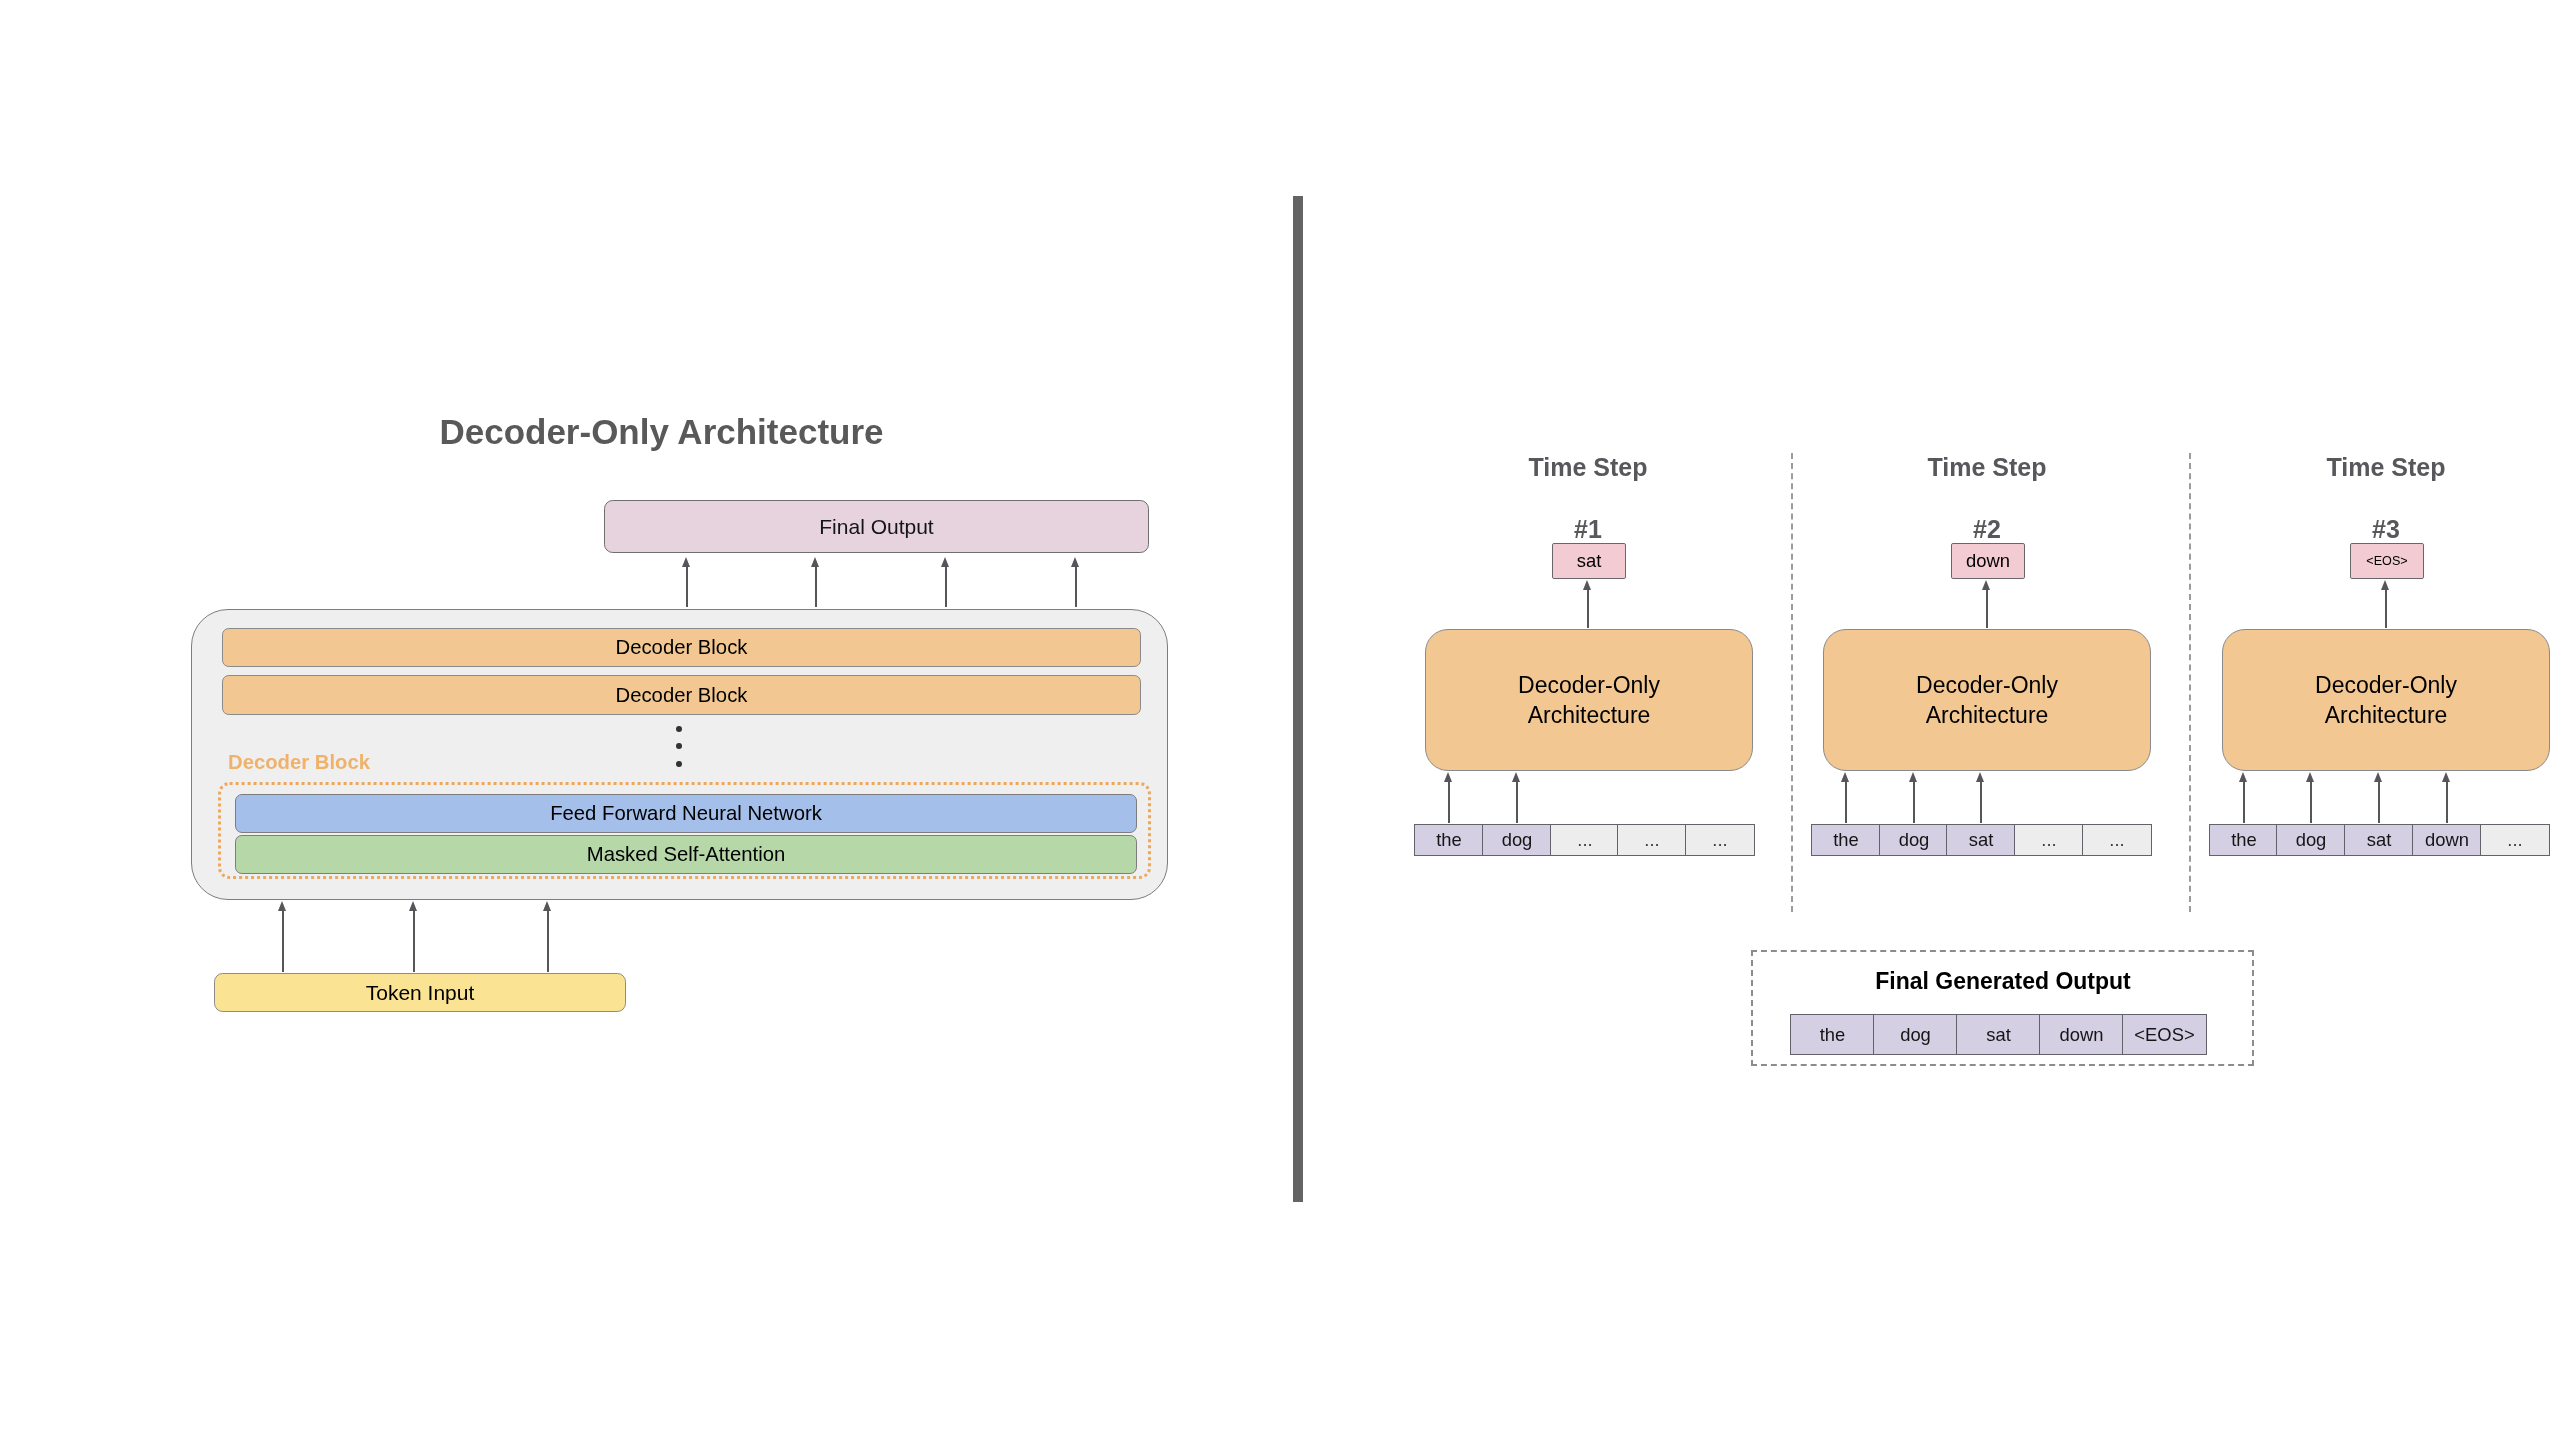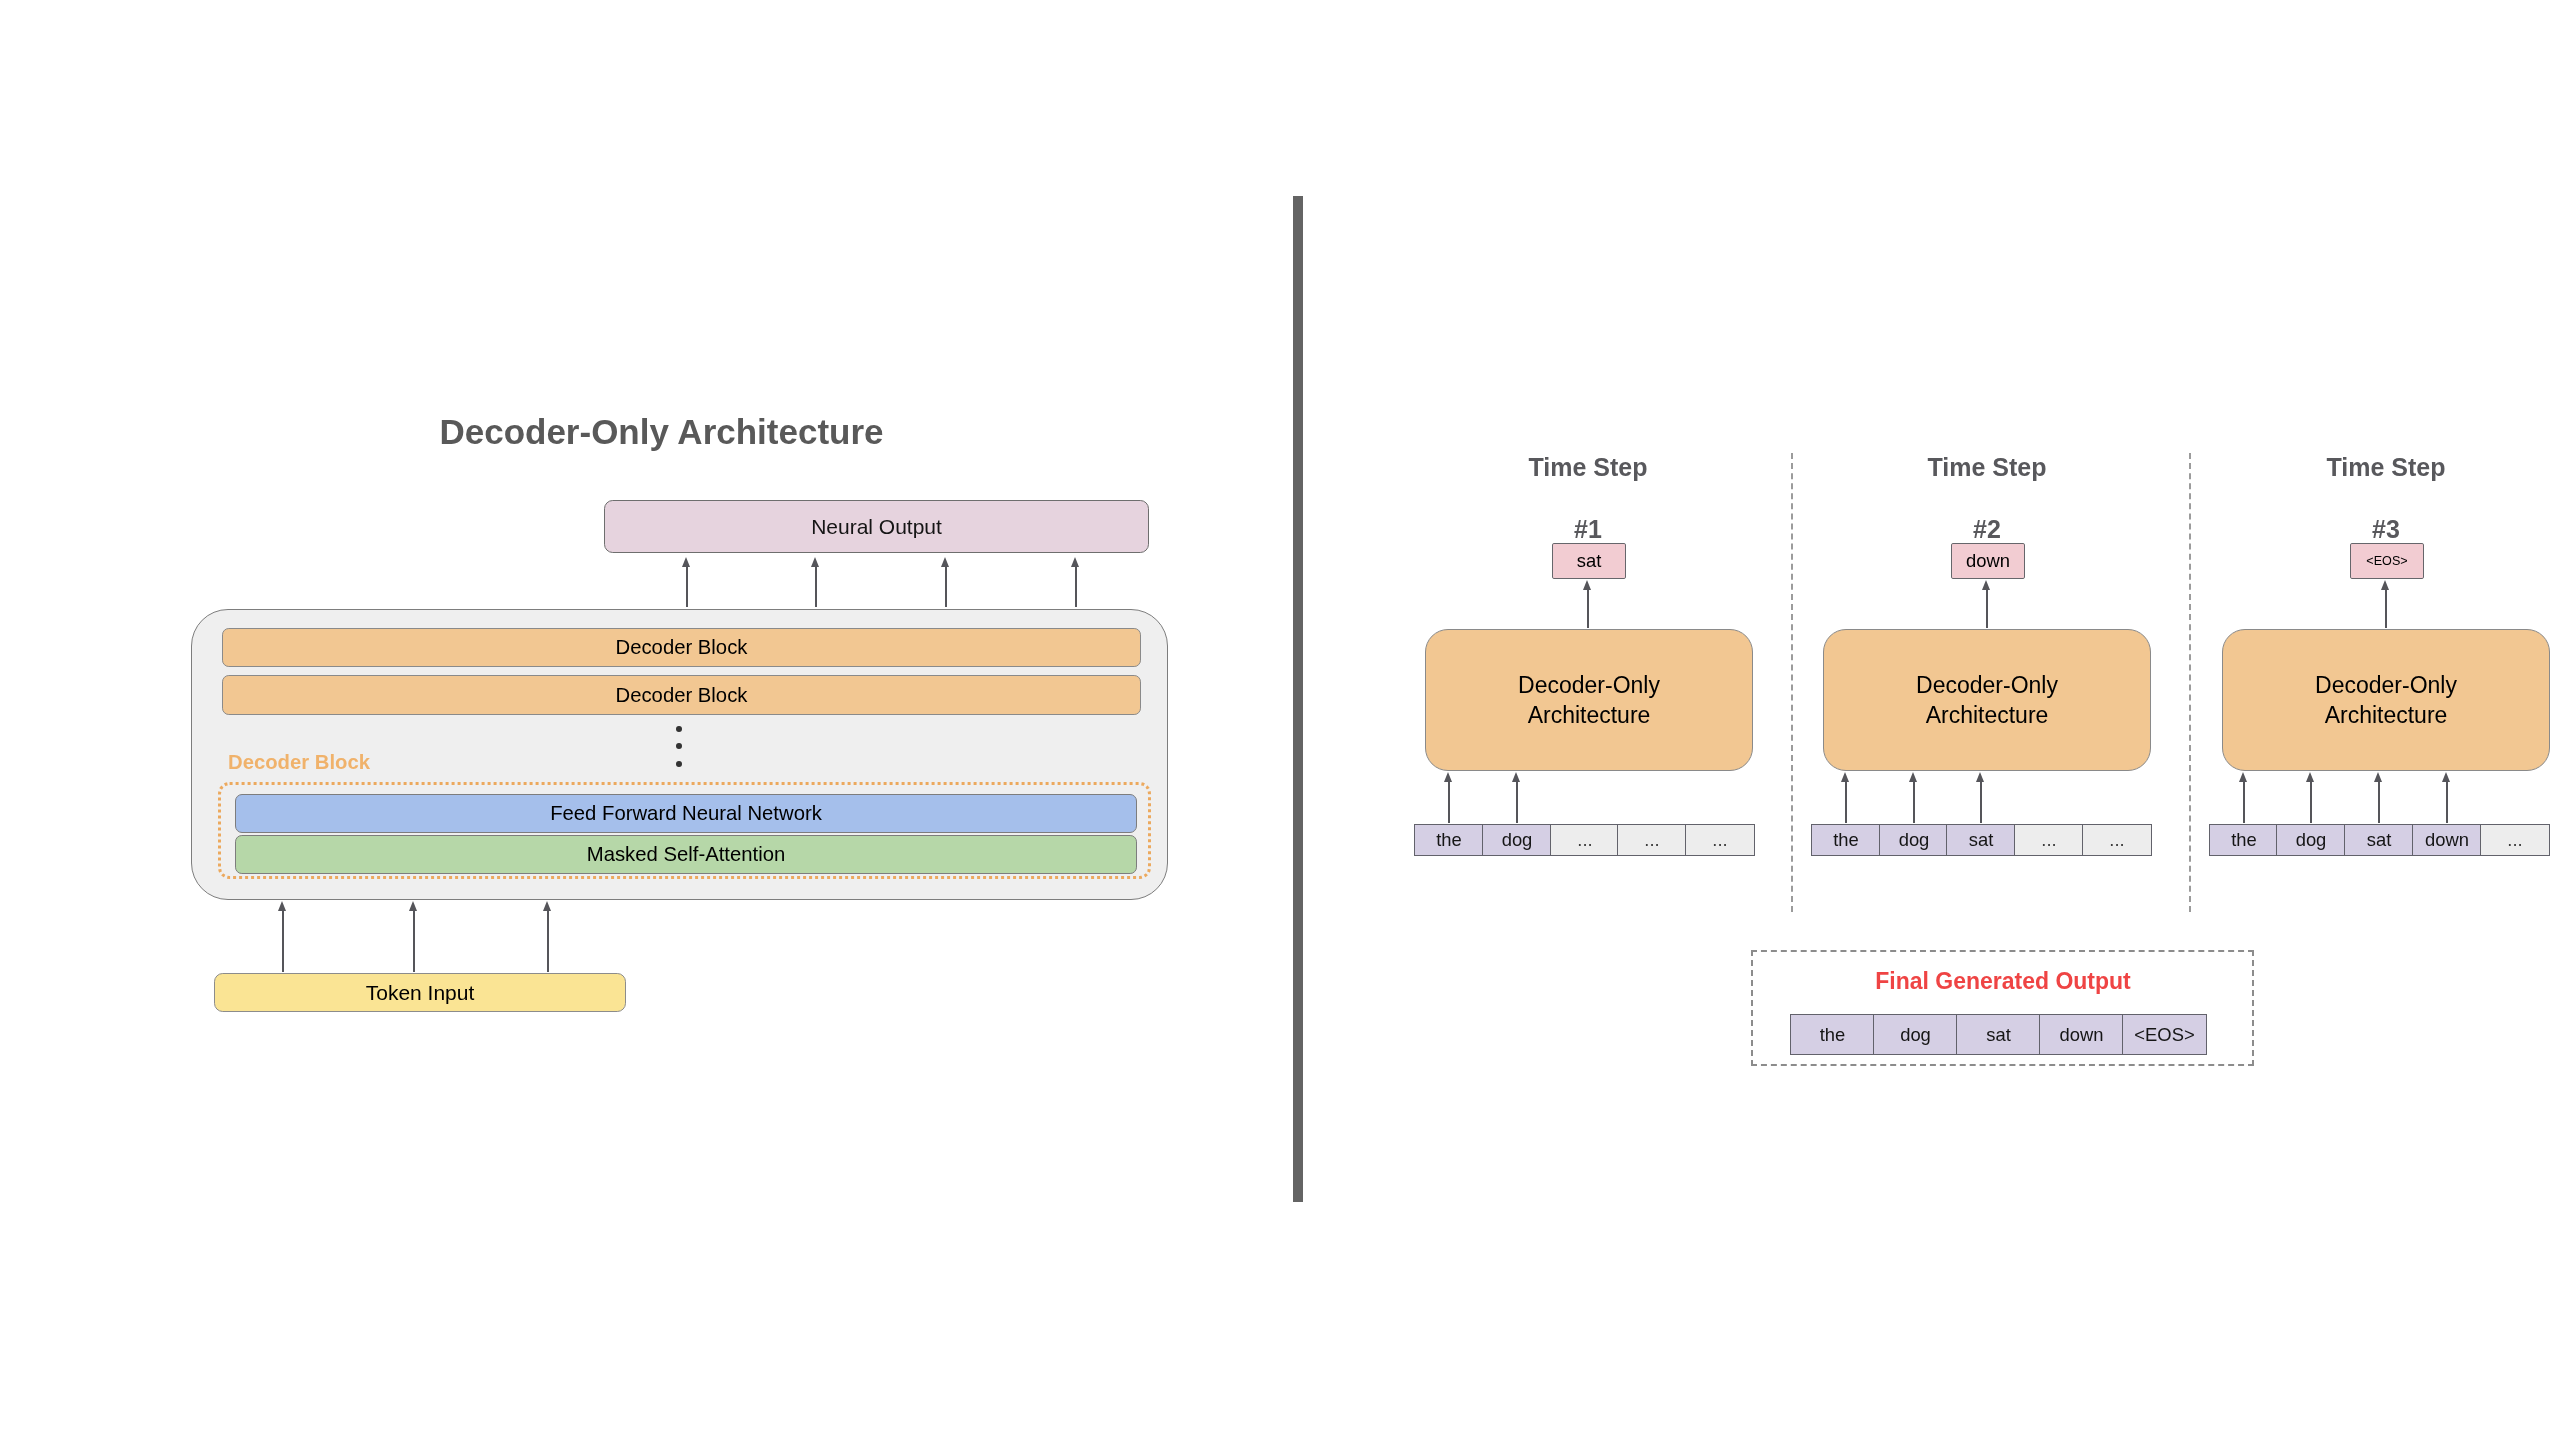--- a/index.html
+++ b/index.html
@@ -5,21 +5,21 @@
   html,body{margin:0;padding:0;background:#ffffff;}
   .canvas{position:relative;width:2576px;height:1432px;background:#ffffff;overflow:hidden;
           font-family:"Liberation Sans", sans-serif;margin-left:9px;}
   .abs{position:absolute;}
   .ctr{display:flex;align-items:center;justify-content:center;text-align:center;}
 
   
   .h-main{font-weight:bold;font-size:35px;color:#595959;}
   .h-right{font-weight:bold;font-size:33px;color:#595959;}
   .h-step{font-weight:bold;font-size:25px;line-height:31px;color:#58585c;white-space:pre-line;}
-  .h-final{font-weight:bold;font-size:23px;color:#ef4444;}
+  .h-final{font-weight:bold;font-size:23px;color:#000000;}
 
   
   .box{box-sizing:border-box;border:1.9px solid #6e6e6e;border-radius:7.7px;color:#151515;}
 
   .container-big{background:#efefef;border:1.9px solid #7d7d7d;border-radius:37px;}
   .blk-orange{background:#f2c792;border:1.9px solid #8a8a8a;border-radius:6.8px;font-size:20.3px;}
   .blk-blue{background:#a5bfeb;border:1.9px solid #7d7d7d;border-radius:7px;font-size:20.3px;}
   .blk-green{background:#b6d7a8;border:1.9px solid #7d7d7d;border-radius:6.8px;font-size:20.3px;}
   .blk-yellow{background:#fae494;border:1.9px solid #8c8c8c;border-radius:8.7px;font-size:21px;}
   .blk-pinklg{background:#e6d3de;border:1.9px solid #6e6e6e;border-radius:8.7px;font-size:21px;}
@@ -51,21 +51,21 @@
   .final-frame{box-sizing:border-box;border:2.9px dashed #8c8c8c;background:#ffffff;}
 </style>
 </head>
 <body>
 
 <div class="canvas">
 
   <div class="abs ctr h-main" style="left:362px;top:412px;width:581px;height:39px;">Decoder-Only Architecture</div>
 
   <div class="abs ctr box blk-pinklg" style="left:595px;top:500px;width:545px;height:53px;">
-    <span>Neural Output</span>
+    <span>Final Output</span>
   </div>
 
   <div class="arr-up" style="left:672px;top:557px;height:50px;"></div>
   <div class="arr-up" style="left:801px;top:557px;height:50px;"></div>
   <div class="arr-up" style="left:931px;top:557px;height:50px;"></div>
   <div class="arr-up" style="left:1061px;top:557px;height:50px;"></div>
 
   <div class="abs container-big" style="left:182px;top:609px;width:975px;height:289px;"></div>
 
   <div class="abs ctr blk-orange" style="left:213px;top:628px;width:917px;height:37px;">

